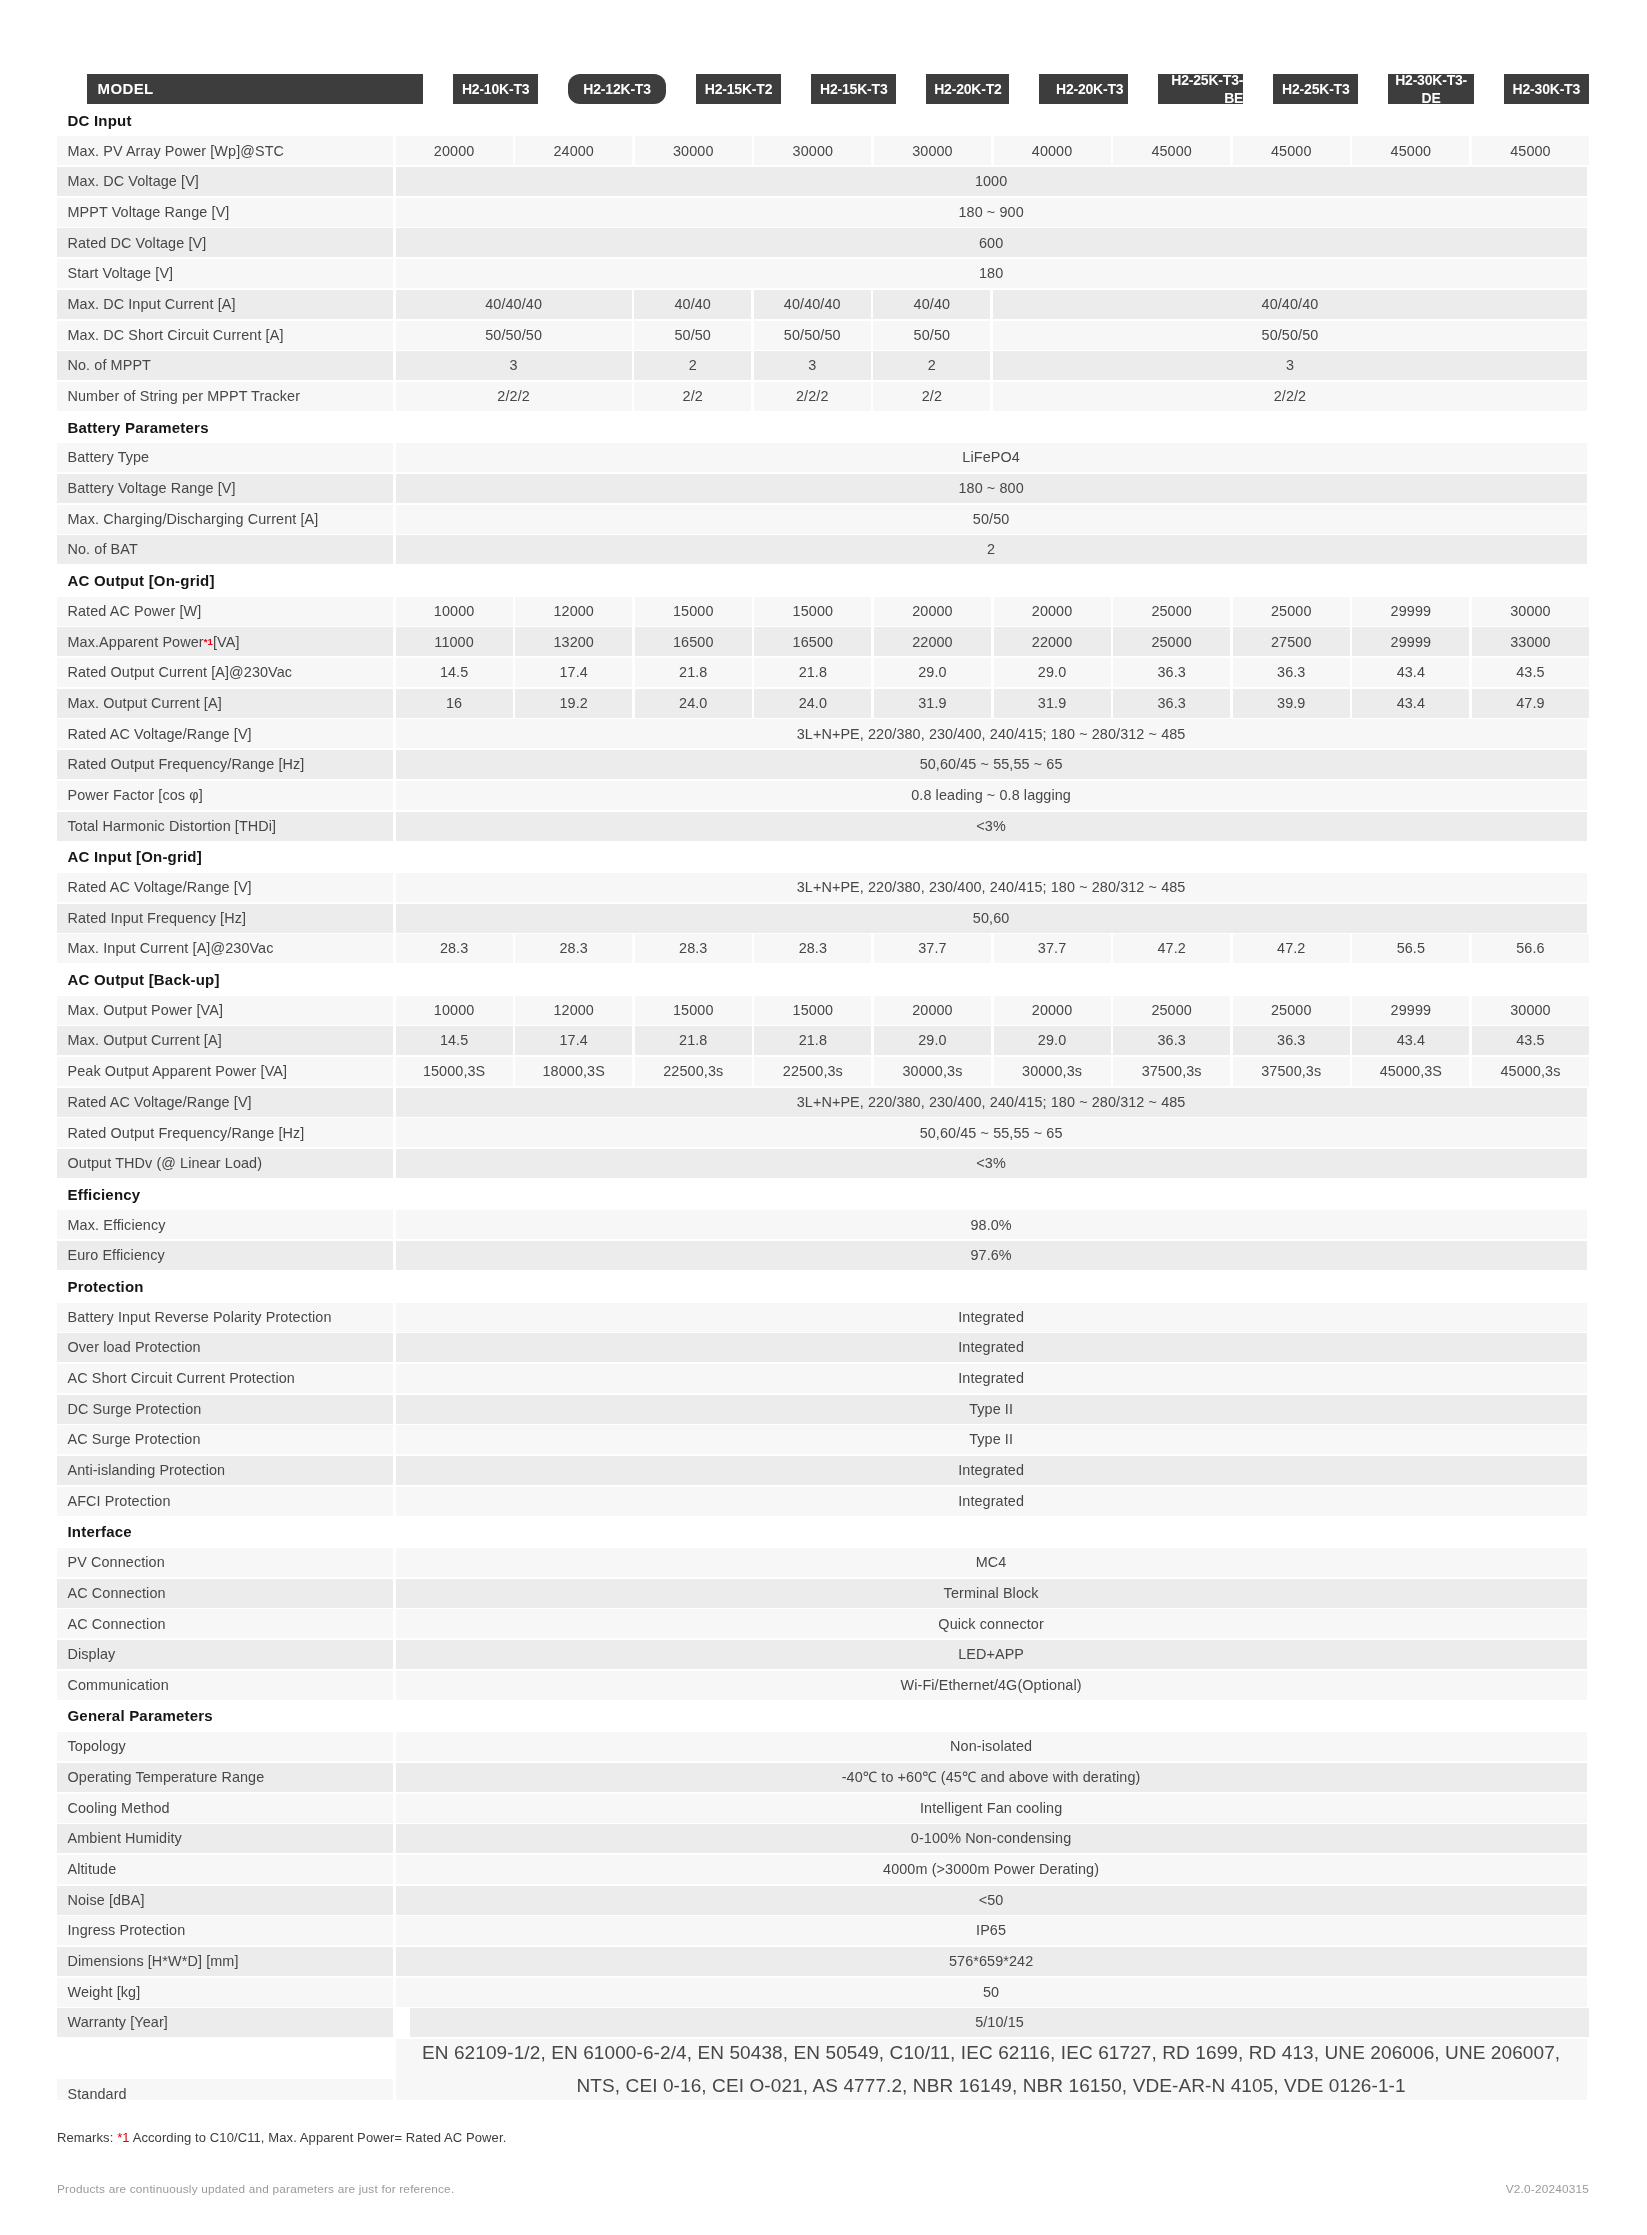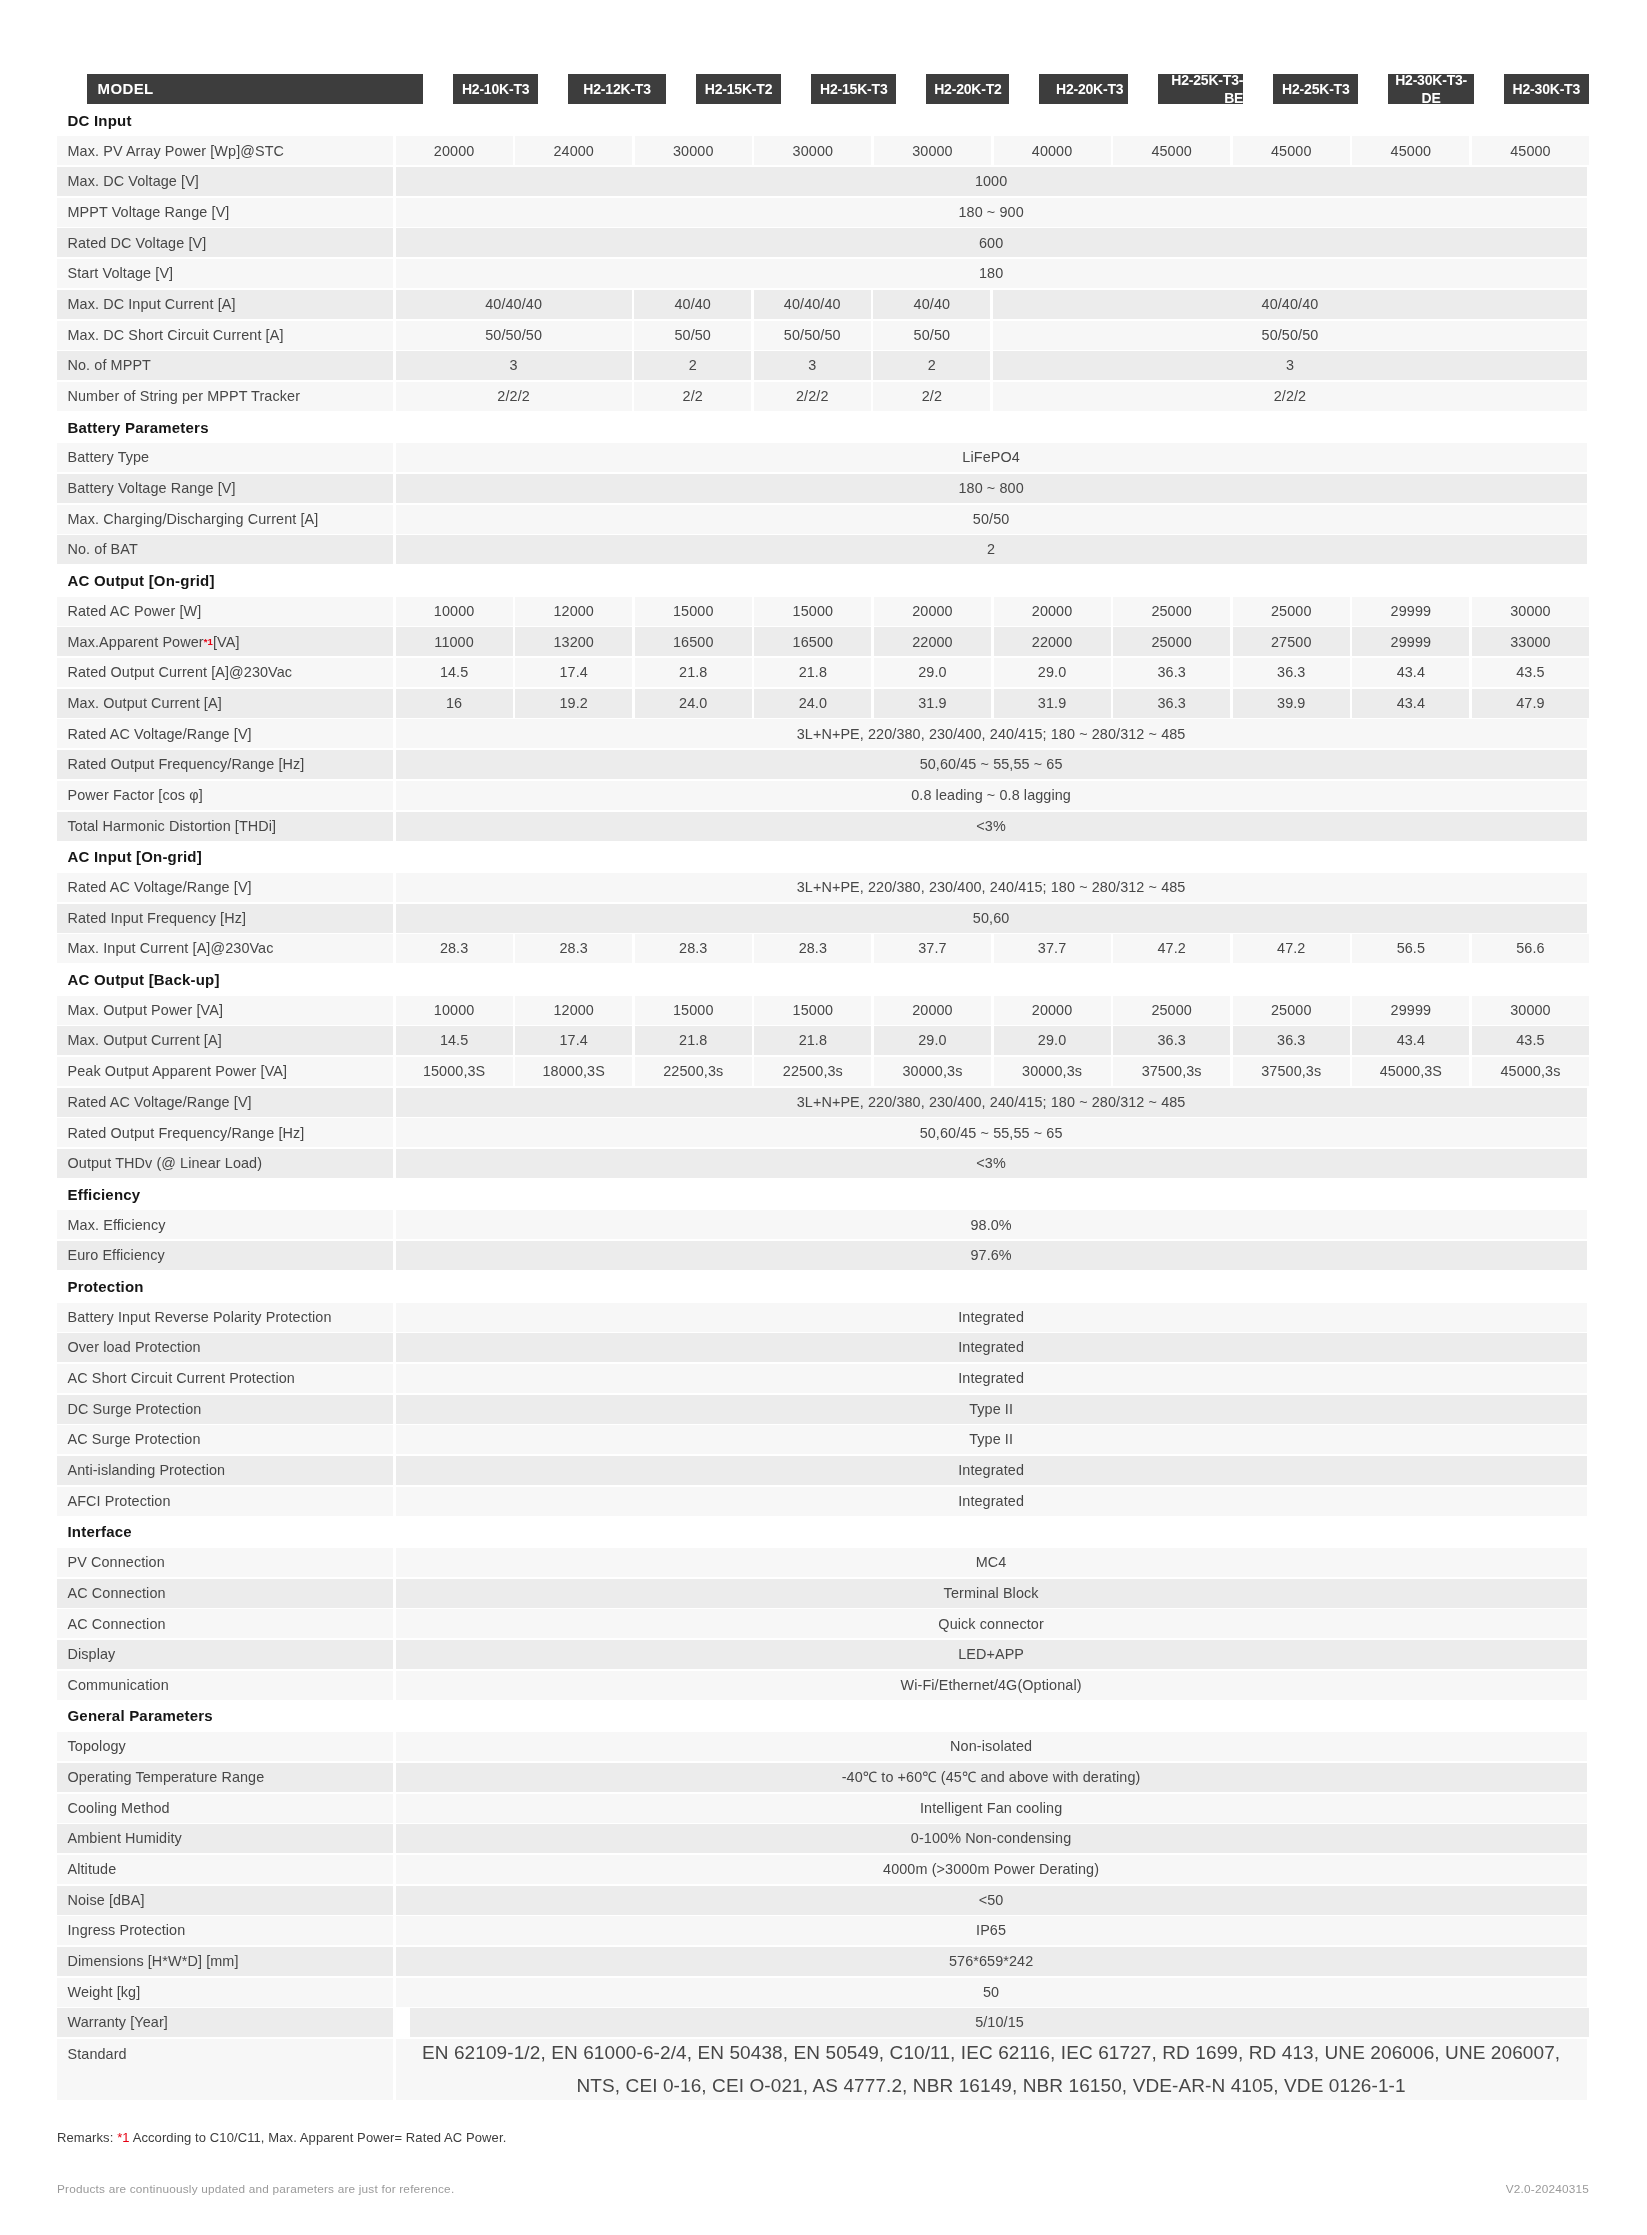--- a/index.html
+++ b/index.html
@@ -15,21 +15,21 @@
   .cell{
     display:flex;align-items:center;justify-content:center;
     font-size:14.4px;color:#474747;letter-spacing:0.1px;
     box-sizing:border-box;white-space:pre-line;text-align:center;line-height:1.3;
   }
   .label-cell{
     width:336px;flex:0 0 336px;justify-content:flex-start;text-align:left;
     padding-left:10.5px;
   }
   .data-cell{margin-left:2.6px;}
-  .row.tall .label-cell{align-items:flex-start;padding-top:6.1px;}
+  .row.tall .label-cell{align-items:flex-start;padding-top:6.1px;margin-top:40px;}
   .row.tall .data-cell{line-height:1.7;font-size:19px;}
   .header-row .cell{
     background:#3d3d3d;color:#ffffff;font-weight:bold;font-size:14px;
     letter-spacing:-0.2px;
     margin-left:30px;
   }
   .header-row .label-cell{font-size:15px;letter-spacing:0.4px;}
   .section-row{display:flex;align-items:center;height:29px;margin-bottom:1.7px;}
   .section-title{
     font-weight:bold;font-size:15px;color:#161616;padding-left:10.5px;letter-spacing:0.2px;
@@ -46,21 +46,21 @@
     font-size:11.8px;color:#9a9a9a;letter-spacing:0.2px;
   }
 </style>
 </head>
 <body>
 
 <div class="sheet">
     <div class="row header-row">
       <div class="cell label-cell">MODEL</div>
       <div class="cell data-cell" style="width: 117px;">H2-10K-T3</div>
-      <div class="cell data-cell" style="width: 134px;">H2-12K-T3</div>
+      <div class="cell data-cell" style="width: 134px; border-radius: 12px;">H2-12K-T3</div>
       <div class="cell data-cell" style="width: 117px;">H2-15K-T2</div>
       <div class="cell data-cell" style="width: 117px;">H2-15K-T3</div>
       <div class="cell data-cell" style="width: 114px;">H2-20K-T2</div>
       <div class="cell data-cell" style="width: 117px; padding-left: 12px;">H2-20K-T3</div>
       <div class="cell data-cell" style="width: 117px; text-align: right;">H2-25K-T3-BE</div>
       <div class="cell data-cell" style="width: 117px;">H2-25K-T3</div>
       <div class="cell data-cell" style="width: 117px;">H2-30K-T3-DE</div>
       <div class="cell data-cell" style="width: 117px;">H2-30K-T3</div>
     </div>
     <div class="section-row">

